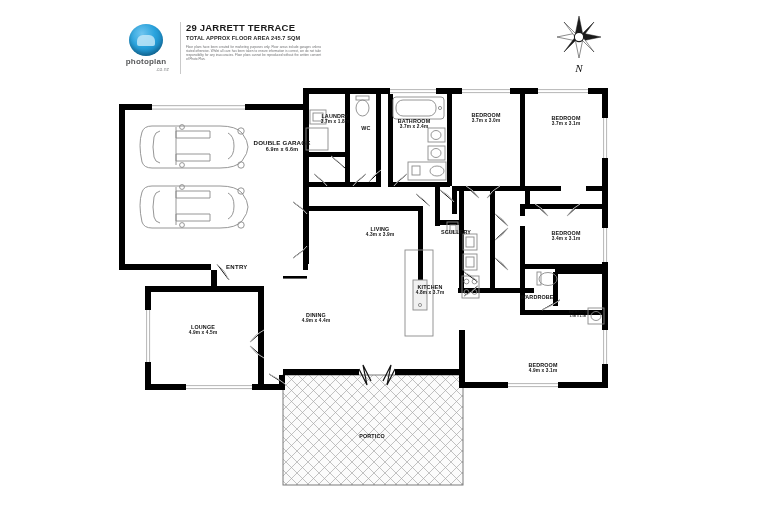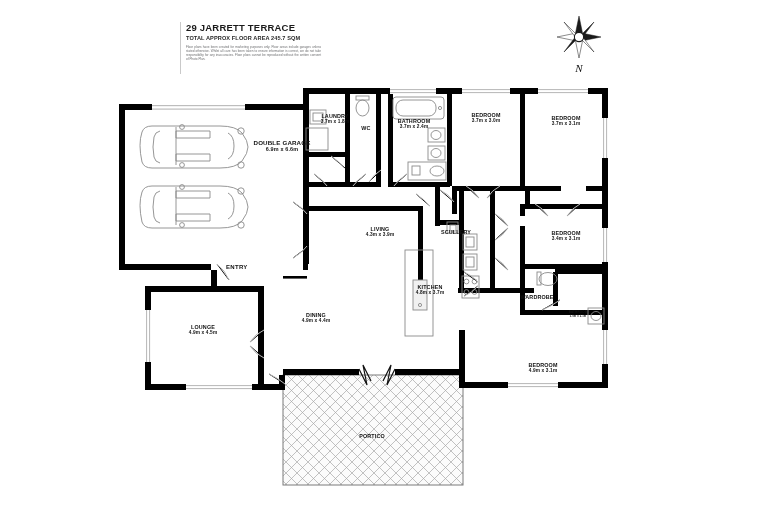--- a/index.html
+++ b/index.html
@@ -163,20 +163,25 @@
     white-space: nowrap;
   }
 </style>
 </head>
 <body>
 
 <div id="plan-root">
 
   <div class="header">
 
+    <div class="logo-wrap">
+      <div class="logo-circle"></div>
+      <div class="logo-text">photoplan</div>
+      <div class="logo-sub">.co.nz</div>
+    </div>
 
     <div class="header-divider"></div>
 
     <div class="header-text">
       <div class="addr-title">29 JARRETT TERRACE</div>
       <div class="addr-area">TOTAL APPROX FLOOR AREA 245.7 SQM</div>
       <div class="disclaimer">Floor plans have been created for marketing purposes only. Floor areas include garages unless stated otherwise. Whilst all care has been taken to ensure information is correct, we do not take responsibility for any inaccuracies. Floor plans cannot be reproduced without the written consent of Photo Plan.</div>
     </div>
   </div>
 

